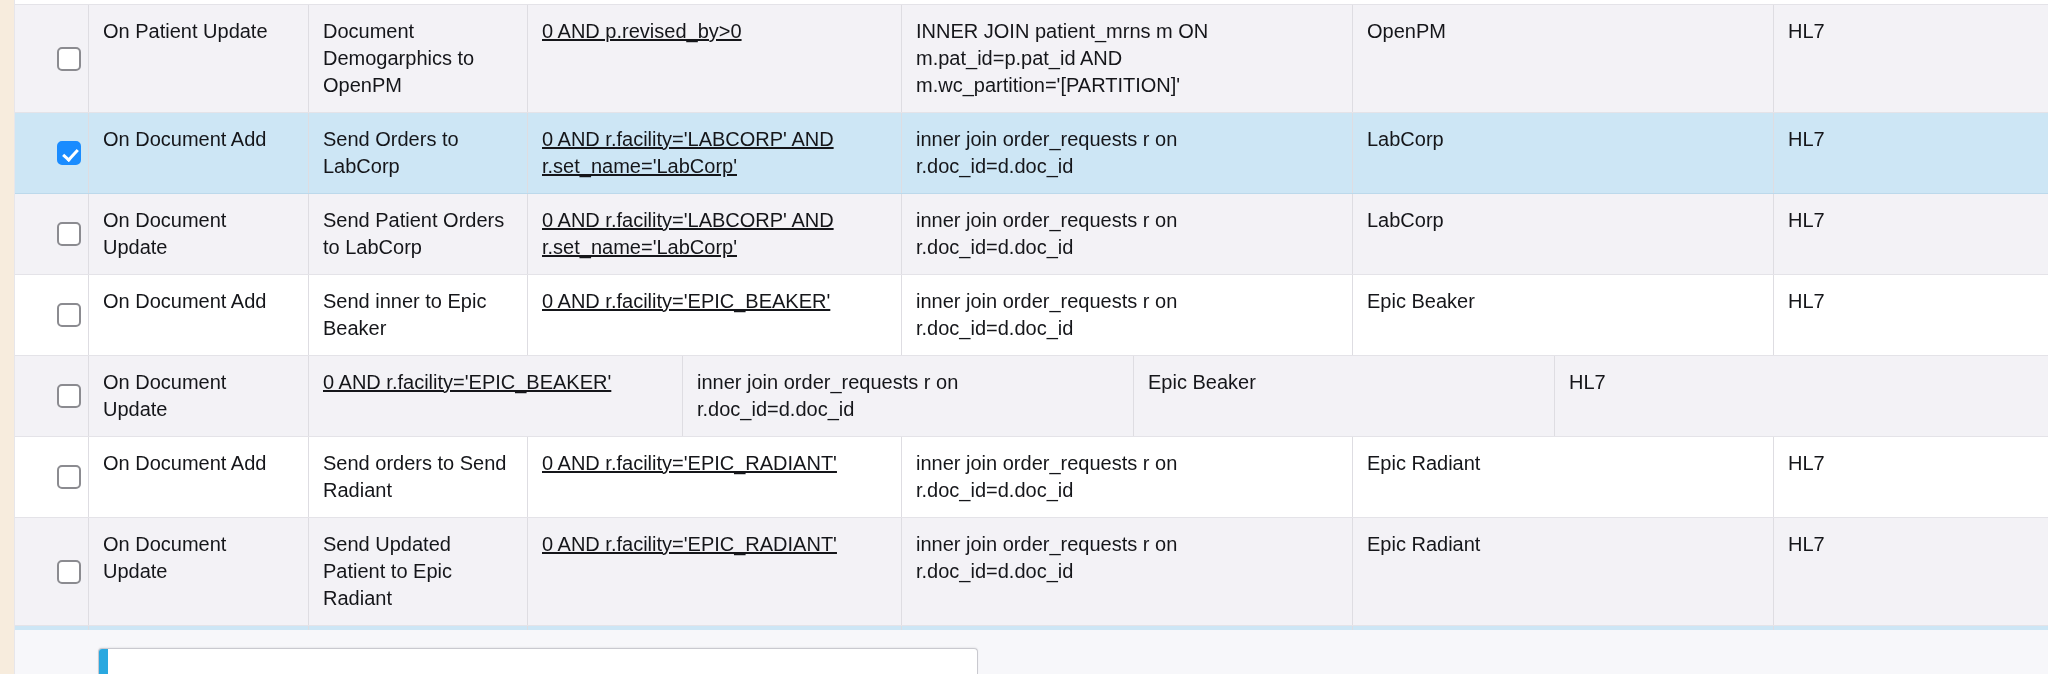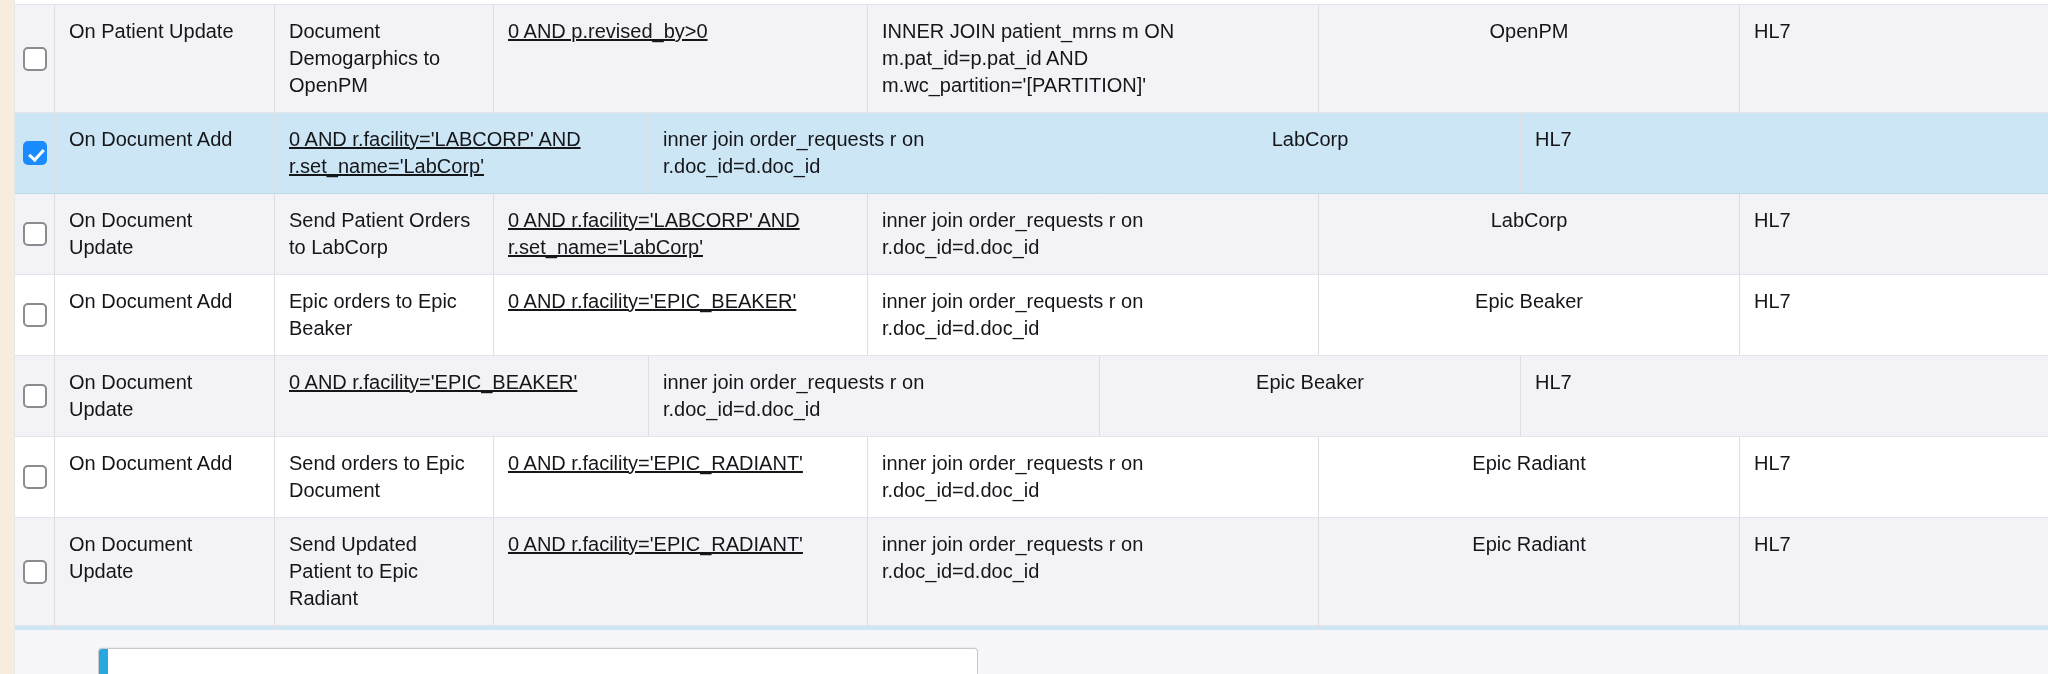--- a/index.html
+++ b/index.html
@@ -33,41 +33,42 @@
     position:absolute;left:15px;top:5px;width:2033px;
   }
 
   .row{
     position:relative;
     display:flex;
     align-items:stretch;
     box-sizing:border-box;
     border-bottom:1px solid #e4e3e8;
     background:#f3f2f6;
+    padding-left:34px;
   }
   .row.alt{background:#ffffff;}
   .row.selected{background:#cde6f5;border-bottom:1px solid #bcd9eb;}
 
   .cell{
     box-sizing:border-box;
     padding:13px 14px 13px 14px;
     font-size:20px;
     line-height:27px;
     color:#15161a;
     border-right:1px solid #dedde2;
     overflow:hidden;
     white-space:pre-line;
     letter-spacing:0;
   }
   .c-check{width:40px;flex:0 0 40px;padding:0;display:flex;align-items:center;justify-content:center;border-right:1px solid #dedde2;}
   .c-event{width:220px;flex:0 0 220px;}
   .c-name{width:219px;flex:0 0 219px;}
   .c-filter{width:374px;flex:0 0 374px;text-decoration:underline;}
   .c-join{width:451px;flex:0 0 451px;}
-  .c-target{width:421px;flex:0 0 421px;text-align:center;}
+  .c-target{width:421px;flex:0 0 421px;}
   .c-format{width:308px;flex:0 0 308px;border-right:none;}
 
   
   .cb{
     width:24px;height:24px;border-radius:5px;
     box-sizing:border-box;
     background:#ffffff;
     border:2px solid #8b8b90;
     position:relative;
     cursor:pointer;
@@ -123,55 +124,56 @@
         <div class="cell c-event">On Patient Update</div>
         <div class="cell c-name">Document Demogarphics to OpenPM</div>
         <div class="cell c-filter">0 AND p.revised_by&gt;0</div>
         <div class="cell c-join">INNER JOIN patient_mrns m ON m.pat_id=p.pat_id AND m.wc_partition='[PARTITION]'</div>
         <div class="cell c-target">OpenPM</div>
         <div class="cell c-format">HL7</div>
       </div>
       <div class="row selected">
         <div class="cell c-check"><div class="cb checked"></div></div>
         <div class="cell c-event">On Document Add</div>
+        <div class="cell c-name">Send Orders to LabCorp</div>
         <div class="cell c-filter">0 AND r.facility='LABCORP' AND r.set_name='LabCorp'</div>
         <div class="cell c-join">inner join order_requests r on r.doc_id=d.doc_id</div>
         <div class="cell c-target">LabCorp</div>
         <div class="cell c-format">HL7</div>
       </div>
       <div class="row">
         <div class="cell c-check"><div class="cb"></div></div>
         <div class="cell c-event">On Document Update</div>
         <div class="cell c-name">Send Patient Orders to LabCorp</div>
         <div class="cell c-filter">0 AND r.facility='LABCORP' AND r.set_name='LabCorp'</div>
         <div class="cell c-join">inner join order_requests r on r.doc_id=d.doc_id</div>
         <div class="cell c-target">LabCorp</div>
         <div class="cell c-format">HL7</div>
       </div>
       <div class="row alt">
         <div class="cell c-check"><div class="cb"></div></div>
         <div class="cell c-event">On Document Add</div>
-        <div class="cell c-name">Epic orders to Epic Beaker</div>
+        <div class="cell c-name">Send inner to Epic Beaker</div>
         <div class="cell c-filter">0 AND r.facility='EPIC_BEAKER'</div>
         <div class="cell c-join">inner join order_requests r on r.doc_id=d.doc_id</div>
         <div class="cell c-target">Epic Beaker</div>
         <div class="cell c-format">HL7</div>
       </div>
       <div class="row">
         <div class="cell c-check"><div class="cb"></div></div>
         <div class="cell c-event">On Document Update</div>
         <div class="cell c-filter">0 AND r.facility='EPIC_BEAKER'</div>
         <div class="cell c-join">inner join order_requests r on r.doc_id=d.doc_id</div>
         <div class="cell c-target">Epic Beaker</div>
         <div class="cell c-format">HL7</div>
       </div>
       <div class="row alt">
         <div class="cell c-check"><div class="cb"></div></div>
         <div class="cell c-event">On Document Add</div>
-        <div class="cell c-name">Send orders to Epic Document</div>
+        <div class="cell c-name">Send orders to Send Radiant</div>
         <div class="cell c-filter">0 AND r.facility='EPIC_RADIANT'</div>
         <div class="cell c-join">inner join order_requests r on r.doc_id=d.doc_id</div>
         <div class="cell c-target">Epic Radiant</div>
         <div class="cell c-format">HL7</div>
       </div>
       <div class="row">
         <div class="cell c-check"><div class="cb"></div></div>
         <div class="cell c-event">On Document Update</div>
         <div class="cell c-name">Send Updated Patient to Epic Radiant</div>
         <div class="cell c-filter">0 AND r.facility='EPIC_RADIANT'</div>

